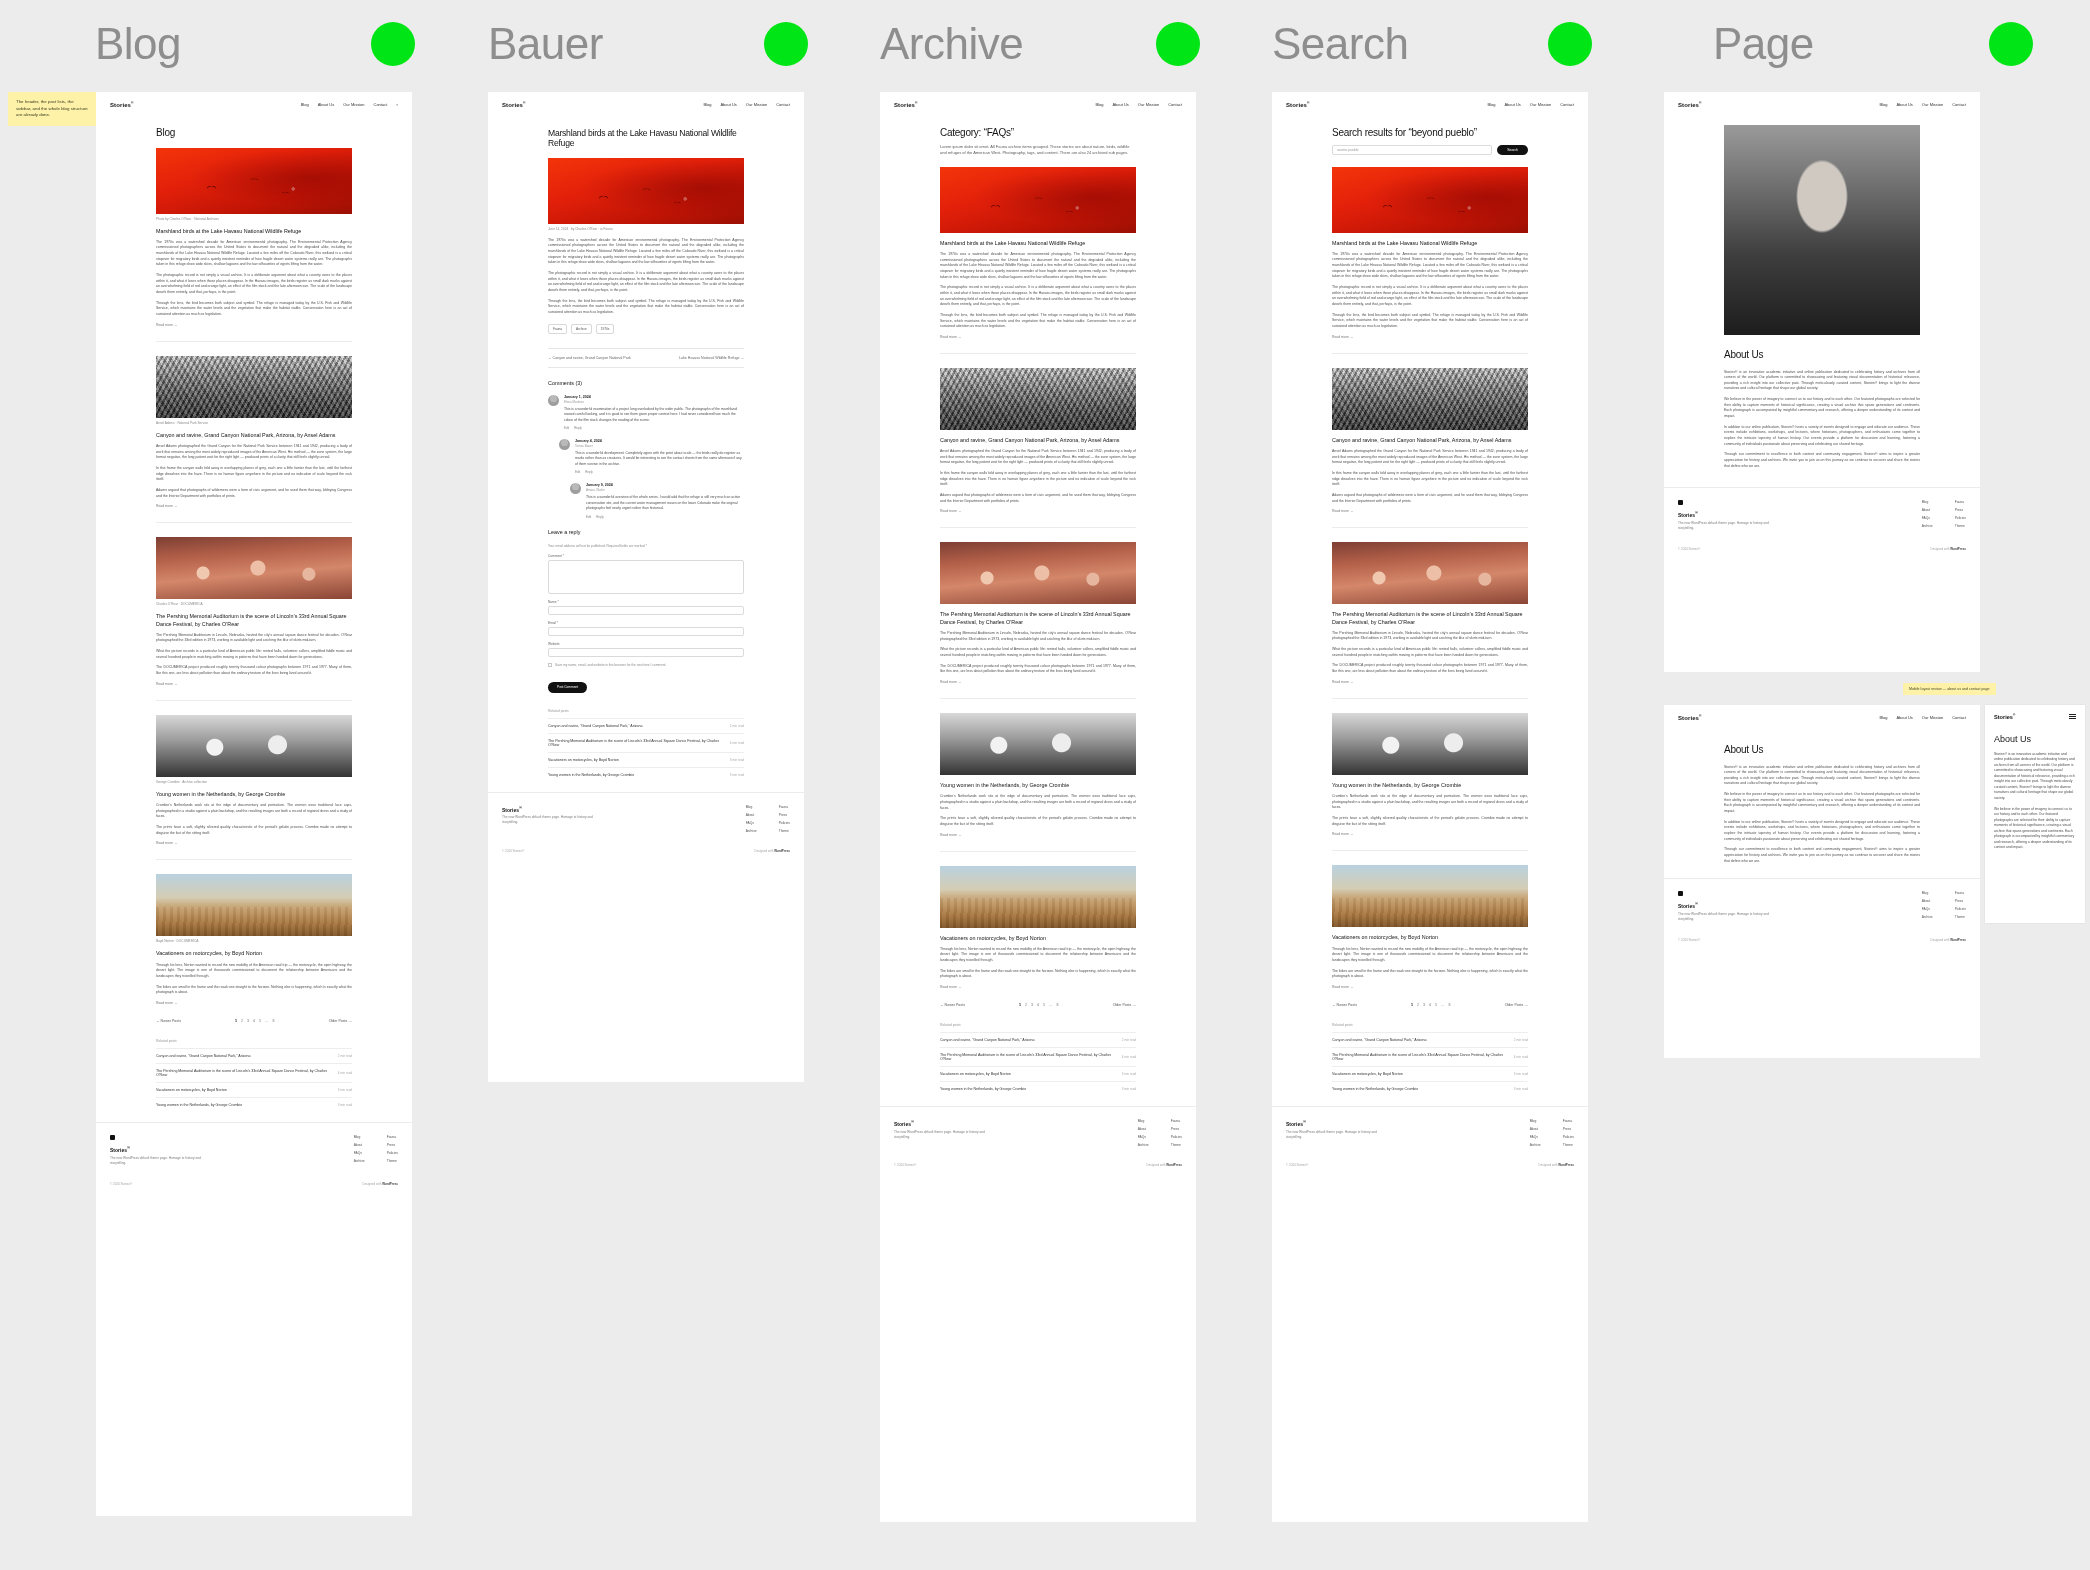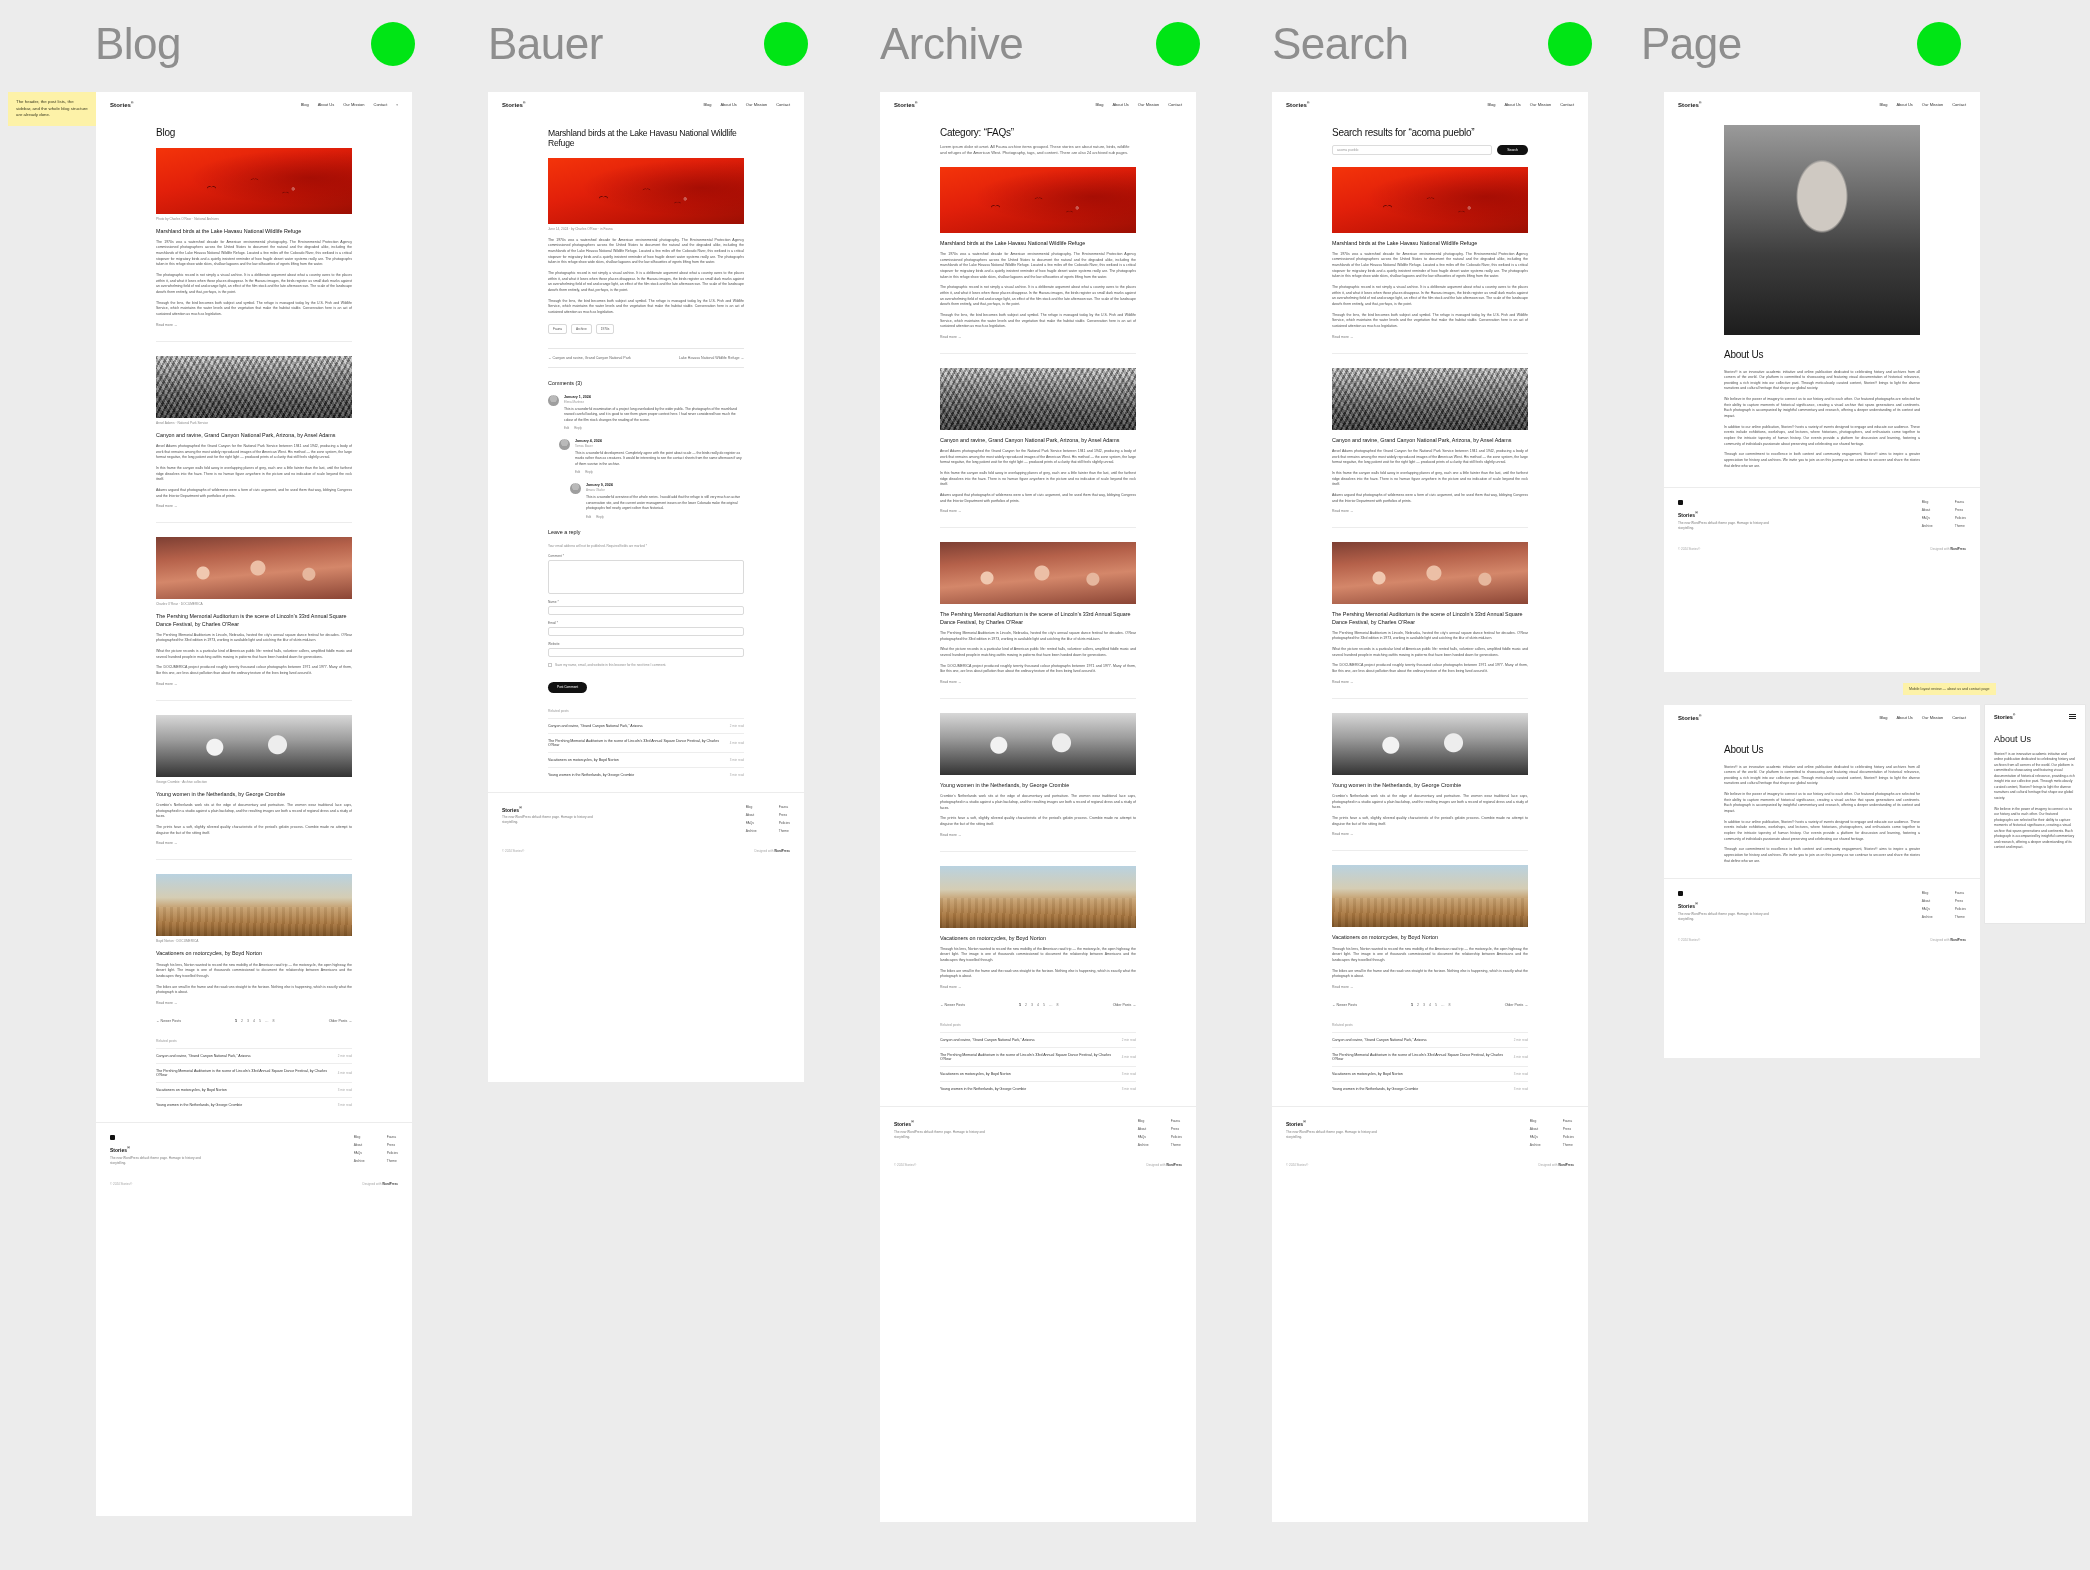--- a/index.html
+++ b/index.html
@@ -255,21 +255,21 @@
     <span class="status-dot"></span>
   </div>
   <div class="col-head" style="left:880px; top:22px; width:320px;">
     <span class="col-title">Archive</span>
     <span class="status-dot"></span>
   </div>
   <div class="col-head" style="left:1272px; top:22px; width:320px;">
     <span class="col-title">Search</span>
     <span class="status-dot"></span>
   </div>
-  <div class="col-head" style="left:1641px; top:22px; width:320px;">
+  <div class="col-head" style="left:1713px; top:22px; width:320px;">
     <span class="col-title">Page</span>
     <span class="status-dot"></span>
   </div>
 
   <div class="sticky" style="left:8px; top:92px;">The header, the post lists, the sidebar, and the whole blog structure are already done.</div>
 
   <div class="frame" style="left:96px; top:92px; width:316px; height:1424px;">
     <div class="frame-inner">
 
       <div class="site-header">
@@ -710,21 +710,21 @@
         <nav class="nav">
           <span class="nav-item">Blog</span>
           <span class="nav-item">About Us</span>
           <span class="nav-item">Our Mission</span>
           <span class="nav-item">Contact</span>
         </nav>
       </div>
 
       <div class="content-wrap">
         <div class="centered">
-          <div class="page-title" style="margin-top:10px; margin-bottom:6px;">Search results for “acoma pueblo”</div>
+          <div class="page-title" style="margin-top:10px; margin-bottom:6px;">Search results for “beyond pueblo”</div>
 
           <div class="searchbar">
             <div class="search-input" placeholder="Search…">acoma pueblo</div>
             <span class="search-btn">Search</span>
           </div>
 
           <article>
             <div class="photo birds">
               <span class="bird" style="left:26%; top:58%;"></span>
               <span class="bird" style="left:48%; top:46%; transform:scale(.85);"></span>

